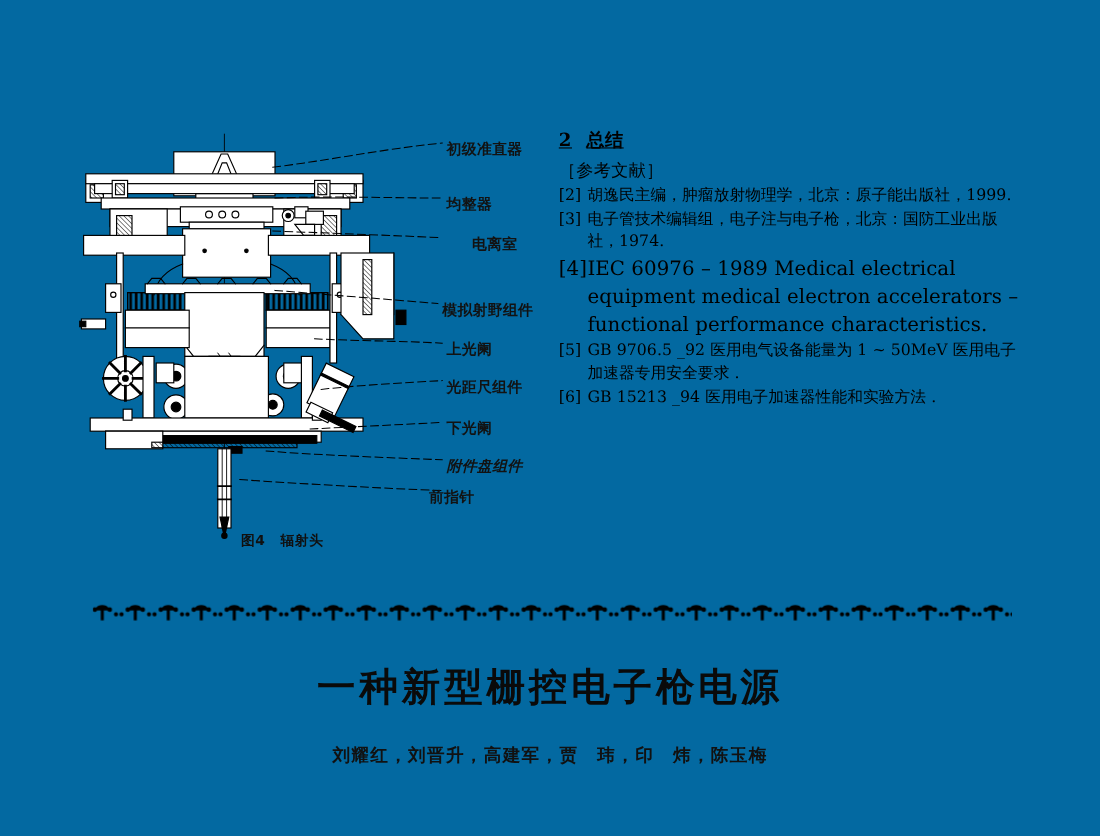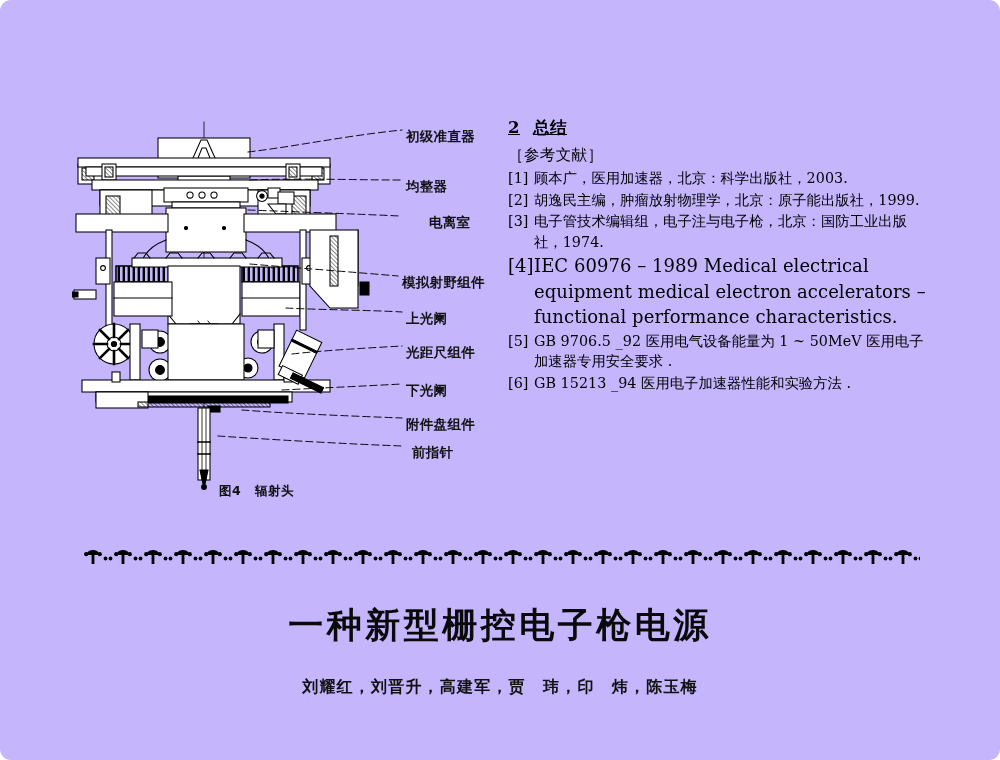--- a/index.html
+++ b/index.html
@@ -14,22 +14,21 @@
     position: relative;
     overflow: hidden;
     font-family: "DejaVu Sans", "Liberation Sans", sans-serif;
     color: #000000;
     -webkit-font-smoothing: none;
   }
 
   .page {
     position: absolute;
     inset: 0;
-    background: #c4b5fd;
-    border-radius: 11px;
+    background: #0369a1;
   }
 
   
   #figure-block {
     position: absolute;
     left: 72px;
     top: 118px;
     width: 420px;
     height: 400px;
   }
@@ -351,42 +350,39 @@
       </svg>
     </div>
 
     <div class="callout-label" style="left:334px; top:12px;">初级准直器</div>
     <div class="callout-label" style="left:334px; top:62px;">均整器</div>
     <div class="callout-label" style="left:336px; top:98px;margin-left:21px;">电离室</div>
     <div class="callout-label" style="left:330px; top:158px;">模拟射野组件</div>
     <div class="callout-label" style="left:334px; top:194px;">上光阑</div>
     <div class="callout-label" style="left:334px; top:228px;">光距尺组件</div>
     <div class="callout-label" style="left:334px; top:266px;">下光阑</div>
-    <div class="callout-label" style="left:334px; top:300px;">附件盘组件</div>
-    <div class="callout-label" style="left:340px; top:328px;">前指针</div>
+    <div class="callout-label" style="left:334px; top:300px;font-style:italic;">附件盘组件</div>
+    <div class="callout-label" style="left:318px; top:328px;">前指针</div>
   </div>
 
   <div id="figure-caption">
     <span class="cap-num">图4</span>
     <span class="cap-txt">辐射头</span>
   </div>
 
   <div id="right-column">
 
     <h2 id="section-heading">
       <span class="sec-num">2</span><span>总结</span>
     </h2>
 
 
     <div id="references-heading">［参考文献］</div>
 
     <ul id="references-list">
-      <li class="reference-item">
-        <span class="ref-marker">[1]</span><span>顾本广，医用加速器，北京：科学出版社，2003.</span>
-      </li>
       <li class="reference-item">
         <span class="ref-marker">[2]</span><span>胡逸民主编，肿瘤放射物理学，北京：原子能出版社，1999.</span>
       </li>
       <li class="reference-item">
         <span class="ref-marker">[3]</span><span>电子管技术编辑组，电子注与电子枪，北京：国防工业出版社，1974.</span>
       </li>
       <li class="reference-item latin">
         <span class="ref-marker">[4]</span><span>IEC 60976 – 1989 Medical electrical equipment medical electron accelerators – functional performance characteristics.</span>
       </li>
       <li class="reference-item">

